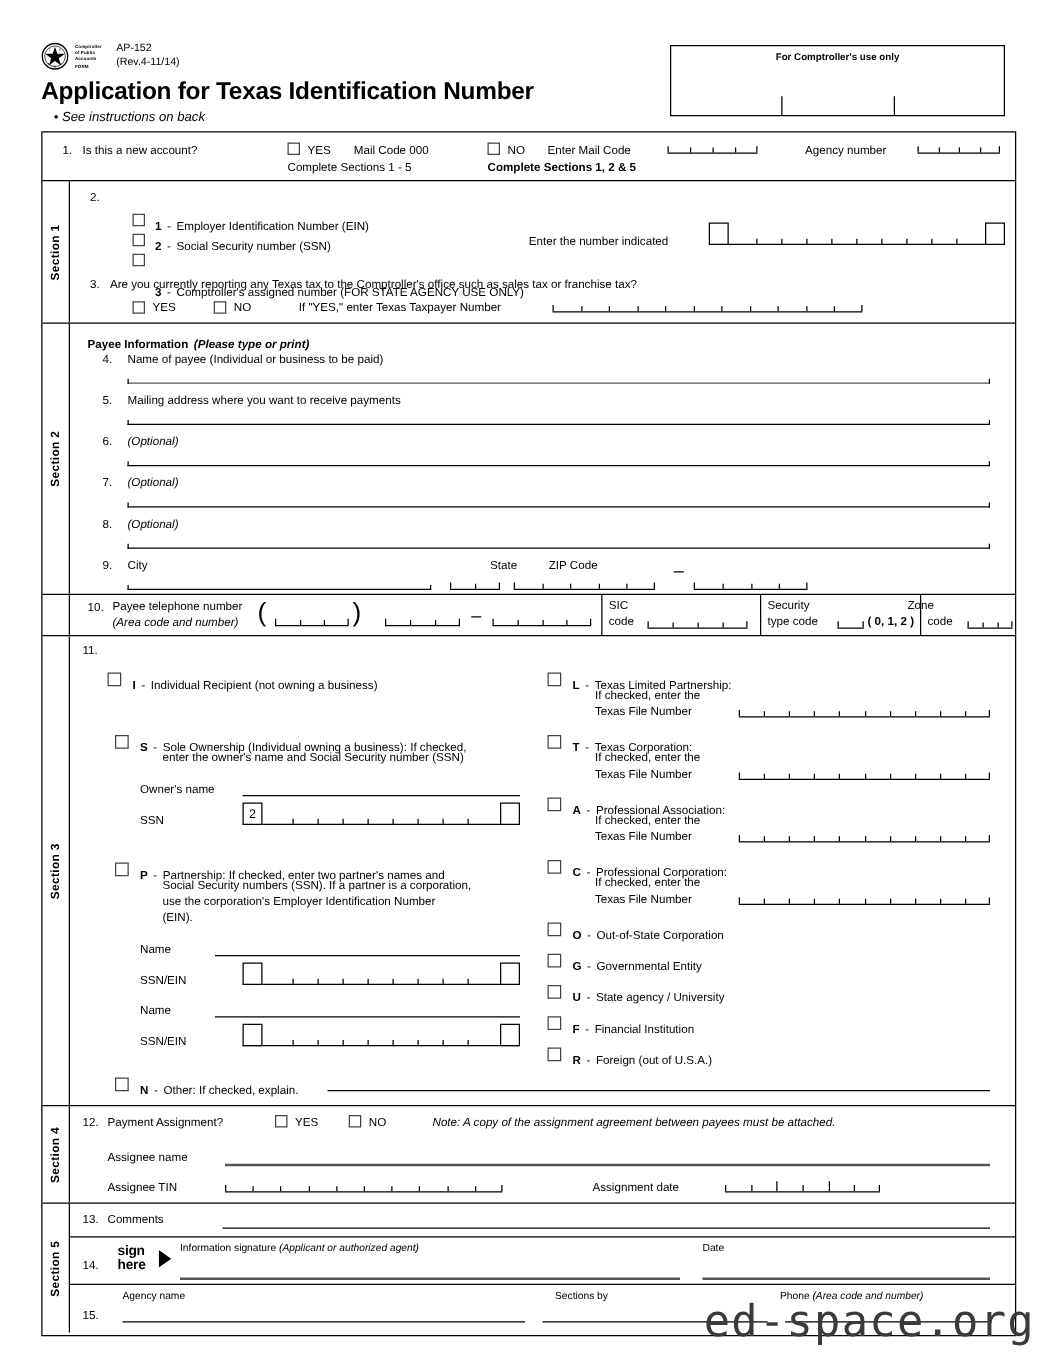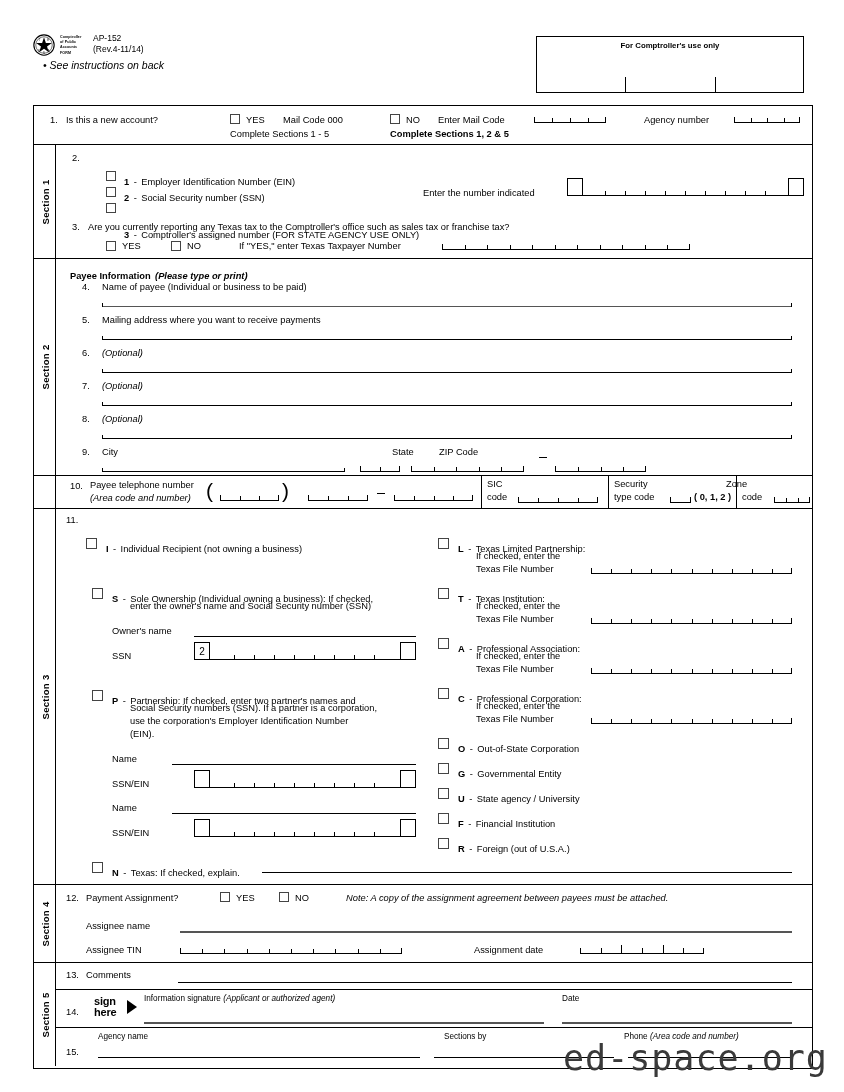--- a/index.html
+++ b/index.html
@@ -109,20 +109,21 @@
         <div>Comptroller</div>
         <div>of Public</div>
         <div>Accounts</div>
         <div>FORM</div>
       </div>
       <div class="formnum">
         <div>AP-152</div>
         <div>(Rev.4-11/14)</div>
       </div>
     </div>
+    <h1 class="title">Application for Texas Identification Number</h1>
     <div class="subtitle">• See instructions on back</div>
   </div>
 
   <div class="comp-box">
     <div class="comp-title">For Comptroller's use only</div>
     <div class="comp-div" style="left:88px"></div>
     <div class="comp-div" style="left:178px"></div>
   </div>
 
   <div class="form">
@@ -422,21 +423,21 @@
         <i style="left:120px"></i>
           <i style="left:140px"></i>
           <i style="left:160px"></i>
           <i style="left:180px"></i>
       </div>
 
       <span class="cb lg" style="position:absolute;left:58px;top:353px;"></span>
       <div style="position:absolute;left:78px;top:353px;">
         <span class="tb">N</span>
         <span class="t">-</span>
-        <span class="t">Texas: If checked, explain.</span>
+        <span class="t">Other: If checked, explain.</span>
       </div>
       <div class="ul plain" style="position:absolute;left:228px;top:363px;width:530px;"></div>
 
       <span class="cb lg" style="position:absolute;left:404px;top:29px;"></span>
       <div style="position:absolute;left:424px;top:29px;">
         <span class="tb">L</span>
         <span class="t">-</span>
         <span class="t">Texas Limited Partnership:</span>
       </div>
       <div class="t" style="position:absolute;left:442px;top:42px;">If checked, enter the</div>
@@ -450,21 +451,21 @@
           <i style="left:120.6px"></i>
           <i style="left:140.7px"></i>
           <i style="left:160.8px"></i>
           <i style="left:180.9px"></i>
       </div>
 
       <span class="cb lg" style="position:absolute;left:404px;top:79px;"></span>
       <div style="position:absolute;left:424px;top:79px;">
         <span class="tb">T</span>
         <span class="t">-</span>
-        <span class="t">Texas Institution:</span>
+        <span class="t">Texas Corporation:</span>
       </div>
       <div class="t" style="position:absolute;left:442px;top:92px;">If checked, enter the</div>
       <div class="t" style="position:absolute;left:442px;top:105px;">Texas File Number</div>
       <div class="comb" style="position:absolute;left:557px;top:104px;width:201px;">
         <i style="left:20.1px"></i>
           <i style="left:40.2px"></i>
           <i style="left:60.3px"></i>
           <i style="left:80.4px"></i>
         <i style="left:100.5px"></i>
           <i style="left:120.6px"></i>

